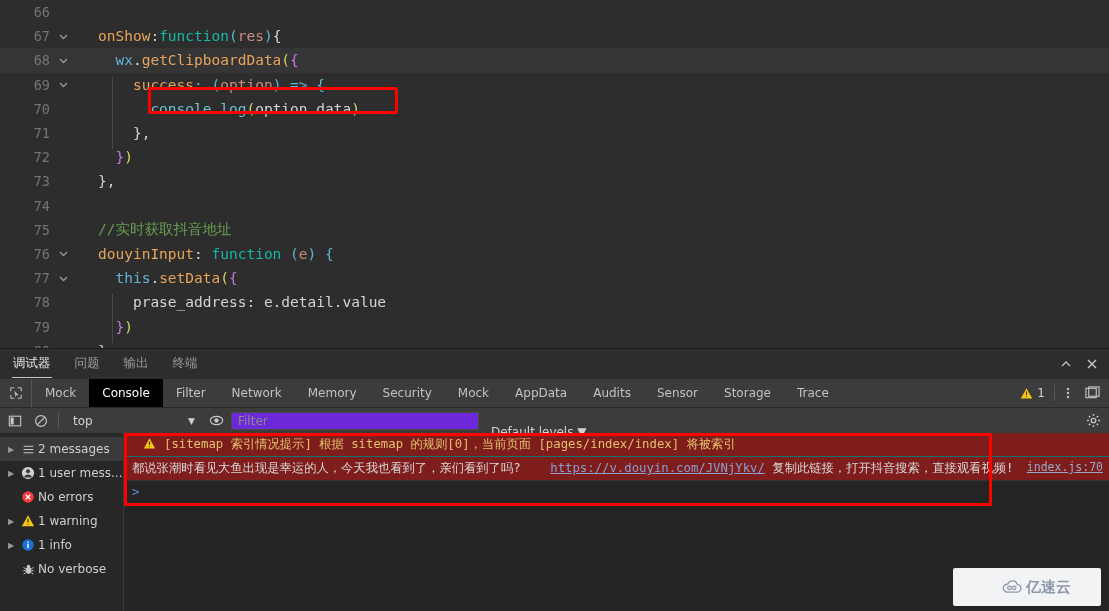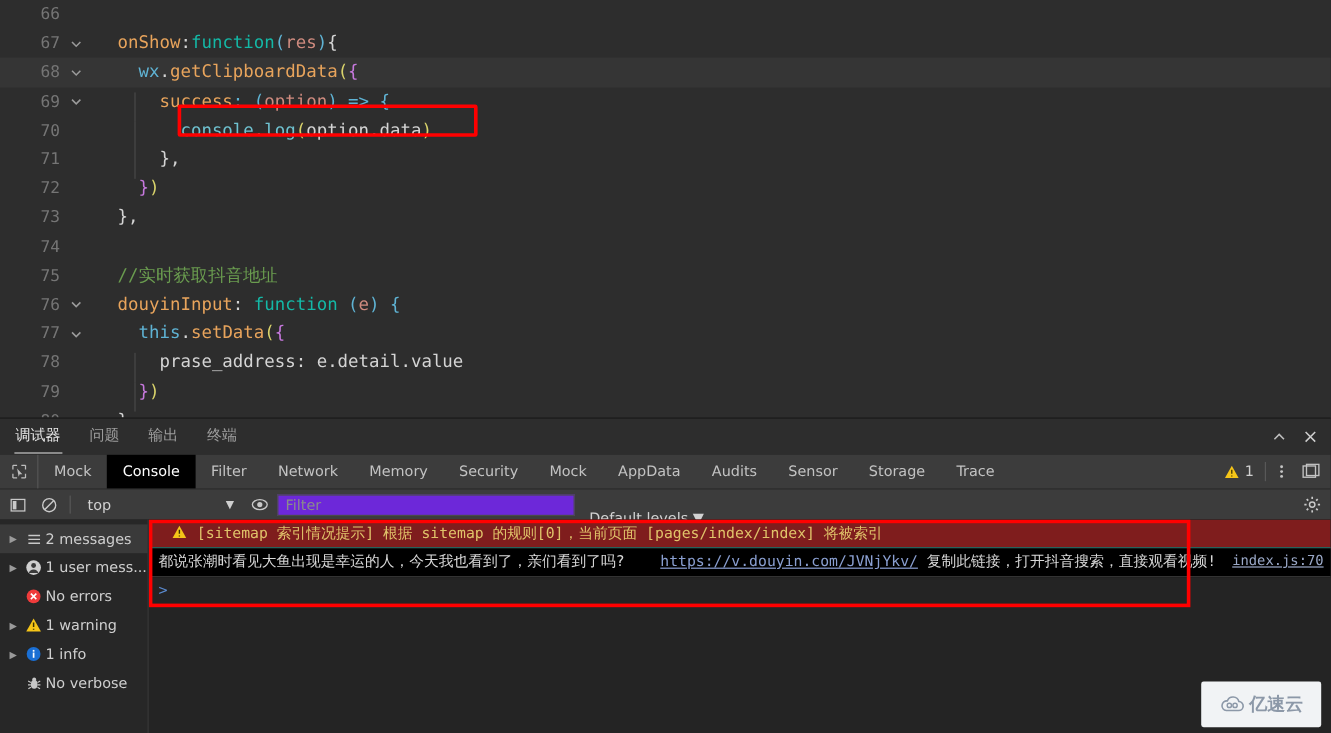--- a/index.html
+++ b/index.html
@@ -317,21 +317,21 @@
     box-sizing: border-box;
     position: relative;
   }
   .msg.warning {
     background: #7f1d1d;
     border-bottom: 1px solid #0f766e;
     color: #e0c36a;
     padding: 3px 6px 3px 19px;
   }
   .msg.log {
-    background: #000000;
+    background: #7f1d1d;
     border-bottom: 1px solid #333;
     color: #d8d8d8;
     padding: 3px 6px 3px 8px;
   }
   .msg .wico { flex: 0 0 16px; margin-right: 5px; margin-top: 1px; }
   .msg-text { flex: 1 1 auto; }
   .msg-src {
     flex: 0 0 auto;
     color: #9aa8c7;
     text-decoration: underline;
@@ -365,26 +365,26 @@
   .watermark {
     position: absolute;
     right: 8px;
     bottom: 6px;
     width: 100px;
     height: 38px;
     background: #f1f3f5;
     border-radius: 2px;
     display: flex;
     align-items: center;
-    justify-content: center;
     gap: 3px;
     color: #8c98a8;
     font-size: 15px;
     font-family: "DejaVu Sans", "Liberation Sans", sans-serif;
     font-weight: bold;
+    padding-left: 48px;
   }
 </style>
 </head>
 <body>
 
 <div class="app">
 
   <div class="editor">
 
     <div class="code-row">

